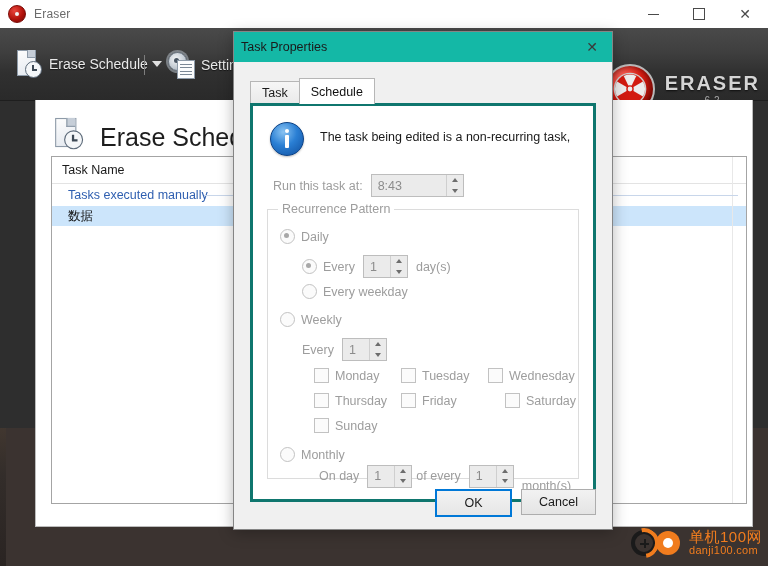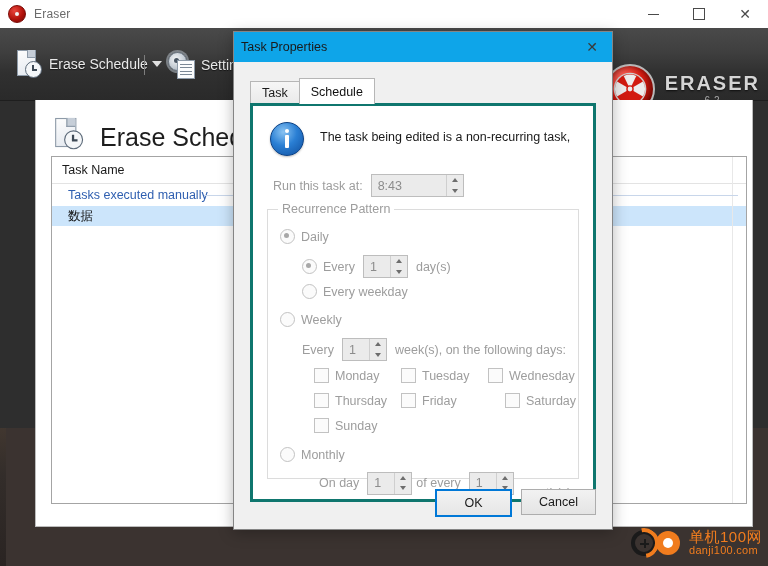--- a/index.html
+++ b/index.html
@@ -196,21 +196,21 @@
   }
   .tl-row.selected { background: #cce5fb; }
 
   
   .dialog {
     position: absolute; left: 233px; top: 31px; width: 378px; height: 497px;
     background: #f0f0f0; border: 1px solid #858585;
     box-shadow: 0 3px 14px rgba(0,0,0,.28);
   }
   .dlg-titlebar {
-    height: 30px; background: #0ea5e9; display: flex; align-items: center;
+    height: 30px; background: #14b8a6; display: flex; align-items: center;
     border-bottom: 1px solid #efefef;
     gap: 14px;
   }
   .dlg-title { font-size: 12.5px; color: #1a1a1a; margin-left: 7px; }
   .dlg-close {
     margin-left: auto; width: 40px; height: 30px;
     display: flex; align-items: center; justify-content: center;
     font-size: 14px; color: #3a3a3a;
   }
 
@@ -555,21 +555,20 @@
               <span class="val">1</span>
               <span class="arrows">
                 <span>
                     <i class="tri-up"></i>
                   </span>
                 <span>
                     <i class="tri-dn"></i>
                   </span>
               </span>
             </span>
-            <span class="lbl-dis" style="margin-left:8px;">week(s), on the following days:</span>
           </div>
 
           <div class="opt-row" style="left:46px; top:158px;">
             <span class="checkbox"></span>
             <span class="lbl-dis">Monday</span>
           </div>
           <div class="opt-row" style="left:133px; top:158px;">
             <span class="checkbox"></span>
             <span class="lbl-dis">Tuesday</span>
           </div>
@@ -594,21 +593,21 @@
           <div class="opt-row" style="left:46px; top:208px;">
             <span class="checkbox"></span>
             <span class="lbl-dis">Sunday</span>
           </div>
 
           <div class="opt-row" style="left:12px; top:237px;">
             <span class="radio"></span>
             <span class="lbl-dis">Monthly</span>
           </div>
 
-          <div class="opt-row" style="left:51px; top:256px;">
+          <div class="opt-row" style="left:51px; top:249px;">
             <span class="lbl-dis">On day</span>
             <span class="spin">
               <span class="val">1</span>
               <span class="arrows">
                 <span>
                     <i class="tri-up"></i>
                   </span>
                 <span>
                     <i class="tri-dn"></i>
                   </span>

